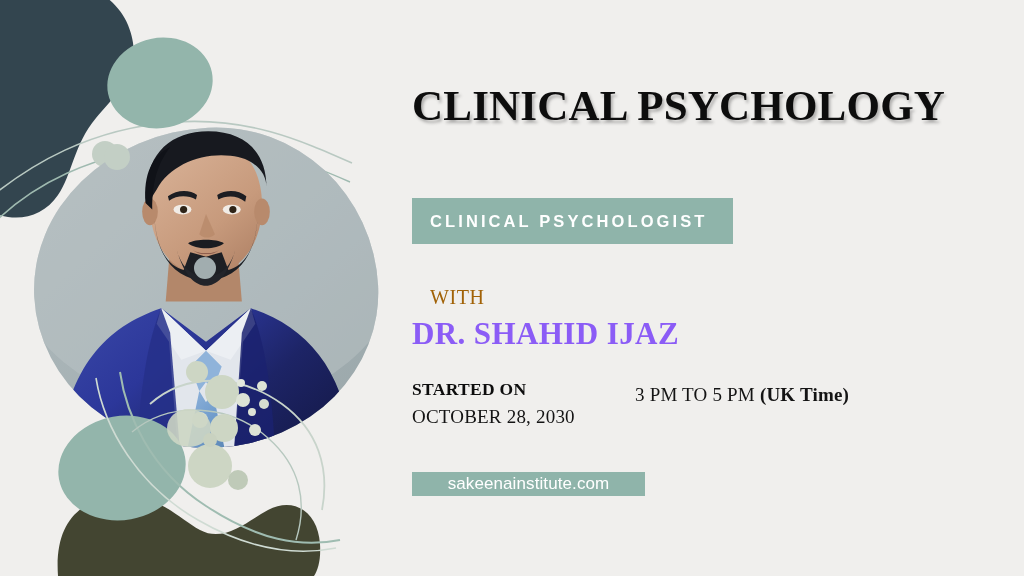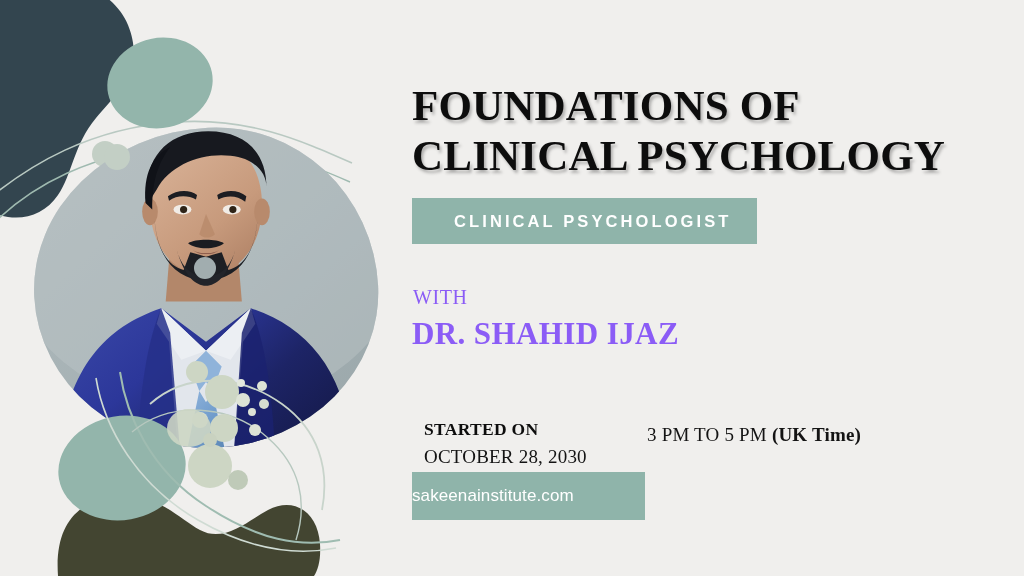--- a/index.html
+++ b/index.html
@@ -56,54 +56,53 @@
     color:#0d0d0d;
     text-shadow:2px 3px 3px rgba(60,60,60,0.35);
   }
   .title .l2{display:block;}
 
   .badge-role{
     position:absolute;
     left:0;top:198px;
     width:321px;height:46px;
     background:#8fb4aa;
-    display:flex;align-items:center;padding-left:24px;
+    display:flex;align-items:center;
   }
   .badge-role span{
     font-family:"Liberation Sans", sans-serif;
     font-weight:bold;
     font-size:16.5px;
     letter-spacing:3.1px;
     color:#ffffff;
     padding-left:18px;
   }
 
   .with{
     position:absolute;
-    left:1px;top:286px;
+    left:18px;top:286px;
     font-family:"Liberation Serif", serif;
     font-size:20px;
     letter-spacing:0.6px;
-    color:#8b5cf6;
+    color:#a16207;
   }
   .speaker{
     position:absolute;
     left:0px;top:316px;
     font-family:"Liberation Serif", serif;
     font-weight:bold;
     font-size:31px;
     letter-spacing:0.4px;
     color:#8b5cf6;
   }
 
   .meta{
     position:absolute;
-    left:12px;top:378px;
+    left:0;top:378px;
     display:flex;
-    margin-top:40px;
   }
   .meta-col{width:223px;}
   .meta-col.wide{width:auto;}
   .meta-head{
     font-family:"Liberation Serif", serif;
     font-weight:bold;
     font-size:17.5px;
     letter-spacing:0.3px;
     color:#0d0d0d;
     line-height:22px;
@@ -115,23 +114,23 @@
     color:#141414;
     line-height:26px;
     margin-top:4px;
     white-space:nowrap;
   }
   .meta-sub b{font-weight:bold;}
 
   .badge-site{
     position:absolute;
     left:0;top:472px;
-    width:233px;height:48px;
+    width:233px;height:24px;
     background:#8fb4aa;
-    display:flex;align-items:center;justify-content:flex-start;
+    display:flex;align-items:center;justify-content:center;
   }
   .badge-site span{
     font-family:"Liberation Sans", sans-serif;
     font-size:17px;
     letter-spacing:0.1px;
     color:#ffffff;
   }
 </style>
 </head>
 <body>
@@ -280,21 +279,20 @@
       <circle cx="238" cy="480" r="10" fill="#bfcab8"></circle>
       <circle cx="210" cy="440" r="7" fill="#c9d2c0"></circle>
       <circle cx="205" cy="268" r="11" fill="#b9c7c8" opacity="0.85"></circle>
       <circle cx="117" cy="157" r="13" fill="#c3cfc5"></circle>
     </svg>
   </div>
 
   <div class="content">
 
     <h1 class="title">
-      <span class="l1">FOUNDATIONS OF</span>
       <span class="l2">CLINICAL PSYCHOLOGY</span>
     </h1>
 
     <div class="badge-role">
       <span>CLINICAL PSYCHOLOGIST</span>
     </div>
 
     <div class="with">WITH</div>
     <div class="speaker">DR. SHAHID IJAZ</div>
 

